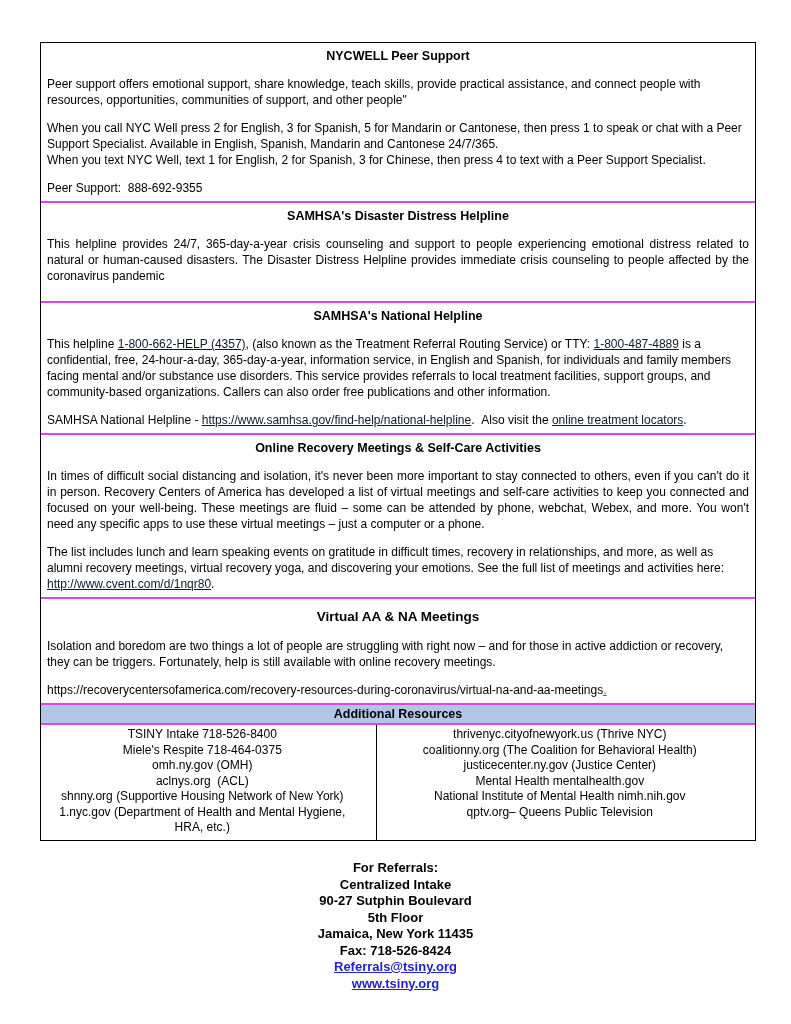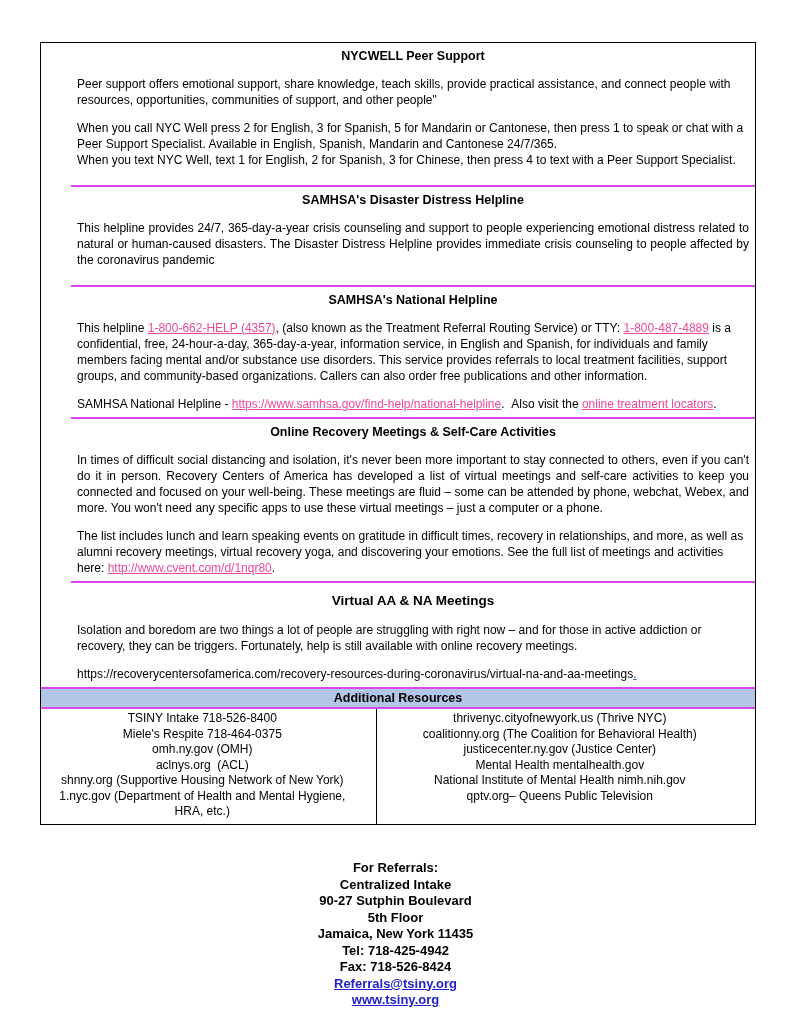--- a/index.html
+++ b/index.html
@@ -14,39 +14,39 @@
 
   .doc-table {
     position: absolute;
     left: 40px; top: 42px; width: 716px;
     border: 1px solid #000000;
     background: #ffffff;
   }
   .row { border-top: 2px solid #d946ef; }
   .row:first-child { border-top: none; }
 
-  .section { padding: 5px 6px 5px 6px; margin-left: 30px; }
+  .section { padding: 5px 6px 5px 6px; }
   .sec-title {
     text-align: center;
     font-weight: bold;
     font-size: 12.5px;
     line-height: 17px;
     margin-bottom: 11px;
   }
   .sec-title.big { font-size: 13.5px; line-height: 19px; margin-top: 3px; margin-bottom: 12px; }
   .para {
     font-size: 12px;
     line-height: 16px;
     margin-bottom: 12px;
   }
   .para.tight { margin-bottom: 0; }
   .para.justify { text-align: justify; }
   .para.last { margin-bottom: 0; }
   .lnk {
-    color: #ec4899;
+    color: #0f172a;
     text-decoration: underline;
     cursor: pointer;
   }
   .black-url { color: #000000; }
   .lnk-dot { color: #2d55c8; text-decoration: underline; }
 
   .band {
     background: #b4c6e7;
     text-align: center;
     font-weight: bold;
@@ -86,20 +86,21 @@
 
 <div class="page">
 
   <div class="doc-table">
 
     <div class="row section">
       <div class="sec-title">NYCWELL Peer Support</div>
       <div class="para">Peer support offers emotional support, share knowledge, teach skills, provide practical assistance, and connect people with resources, opportunities, communities of support, and other people"</div>
       <div class="para tight">When you call NYC Well press 2 for English, 3 for Spanish, 5 for Mandarin or Cantonese, then press 1 to speak or chat with a Peer Support Specialist. Available in English, Spanish, Mandarin and Cantonese 24/7/365.</div>
       <div class="para">When you text NYC Well, text 1 for English, 2 for Spanish, 3 for Chinese, then press 4 to text with a Peer Support Specialist.</div>
+      <div class="para last">Peer Support: &nbsp;888-692-9355</div>
     </div>
 
     <div class="row section">
       <div class="sec-title">SAMHSA's Disaster Distress Helpline</div>
       <div class="para justify">This helpline provides 24/7, 365-day-a-year crisis counseling and support to people experiencing emotional distress related to natural or human-caused disasters. The Disaster Distress Helpline provides immediate crisis counseling to people affected by the coronavirus pandemic</div>
     </div>
 
     <div class="row section">
       <div class="sec-title">SAMHSA's National Helpline</div>
       <div class="para"><span>This helpline </span><a class="lnk">1-800-662-HELP (4357)</a><span>, (also known as the Treatment Referral Routing Service) or TTY: </span><a class="lnk">1-800-487-4889</a><span> is a confidential, free, 24-hour-a-day, 365-day-a-year, information service, in English and Spanish, for individuals and family members facing mental and/or substance use disorders. This service provides referrals to local treatment facilities, support groups, and community-based organizations. Callers can also order free publications and other information.</span></div>
@@ -140,19 +141,18 @@
     </div>
 
   </div>
 
   <div class="footer">
     <div class="footer-line">For Referrals:</div>
     <div class="footer-line">Centralized Intake</div>
     <div class="footer-line">90-27 Sutphin Boulevard</div>
     <div class="footer-line">5th Floor</div>
     <div class="footer-line">Jamaica, New York 11435</div>
-    <div class="footer-line">Tel: 718-425-4942</div>
     <div class="footer-line">Fax: 718-526-8424</div>
     <div class="footer-line"><a class="flink">Referrals@tsiny.org</a></div>
     <div class="footer-line"><a class="flink">www.tsiny.org</a></div>
   </div>
 
 </div>
 
 </body></html>

